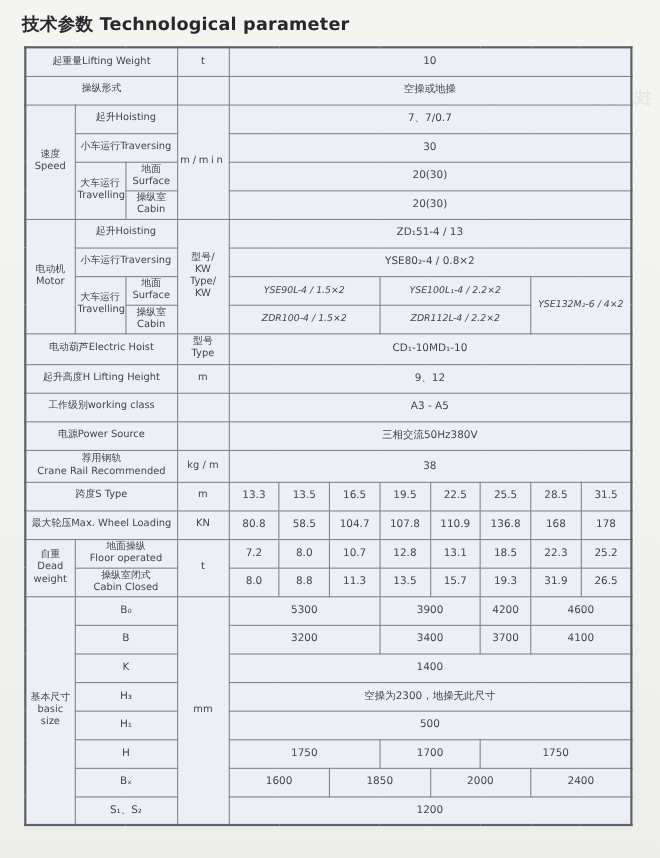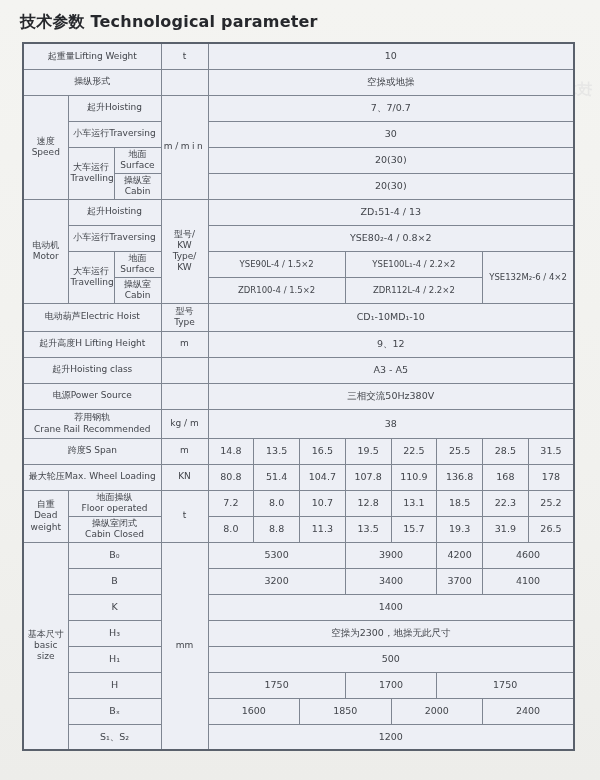--- a/index.html
+++ b/index.html
@@ -34,21 +34,21 @@
     color:#42454b;
     font-size:9.5px;line-height:1.25;
     text-align:center;vertical-align:middle;
     padding:1px 2px;white-space:pre-line;
     overflow:hidden;
   }
   td.lbl{font-size:9px;margin-left:28px;}
   td.sec{font-size:9px;color:#45484e;margin-top:34px;}
   td.unit{font-size:9px;}
   td.unit-spaced{letter-spacing:2.5px;}
-  td.small{font-size:8.5px;}
+  td.small{font-size:8.5px;font-style:italic;}
 </style>
 </head>
 <body>
 
 <div class="page-title">技术参数 Technological parameter</div>
 <div class="ghost-title">技术参数 Technological parameter</div>
 
 <table class="params">
   <colgroup>
     <col class="cA">
@@ -139,56 +139,56 @@
     <td colspan="8">CD₁-10MD₁-10</td>
   </tr>
 
   <tr>
     <td colspan="3" class="lbl">起升高度H Lifting Height</td>
     <td class="unit">m</td>
     <td colspan="8">9、12</td>
   </tr>
 
   <tr>
-    <td colspan="3" class="lbl">起升Hoisting class</td>
+    <td colspan="3" class="lbl">工作级别working class</td>
     <td class="unit"></td>
     <td colspan="8">A3 - A5</td>
   </tr>
 
   <tr>
     <td colspan="3" class="lbl">电源Power Source</td>
     <td class="unit"></td>
     <td colspan="8">三相交流50Hz380V</td>
   </tr>
 
   <tr class="taller">
     <td colspan="3" class="lbl">荐用钢轨
 Crane Rail Recommended</td>
     <td class="unit">kg / m</td>
     <td colspan="8">38</td>
   </tr>
 
   <tr>
-    <td colspan="3" class="lbl">跨度S Span</td>
+    <td colspan="3" class="lbl">跨度S Type</td>
     <td class="unit">m</td>
-    <td>14.8</td>
+    <td>13.3</td>
     <td>13.5</td>
     <td>16.5</td>
     <td>19.5</td>
     <td>22.5</td>
     <td>25.5</td>
     <td>28.5</td>
     <td>31.5</td>
   </tr>
 
   <tr>
     <td colspan="3" class="lbl">最大轮压Max.  Wheel Loading</td>
     <td class="unit">KN</td>
     <td>80.8</td>
-    <td>51.4</td>
+    <td>58.5</td>
     <td>104.7</td>
     <td>107.8</td>
     <td>110.9</td>
     <td>136.8</td>
     <td>168</td>
     <td>178</td>
   </tr>
 
   <tr>
     <td rowspan="2" class="sec">自重

